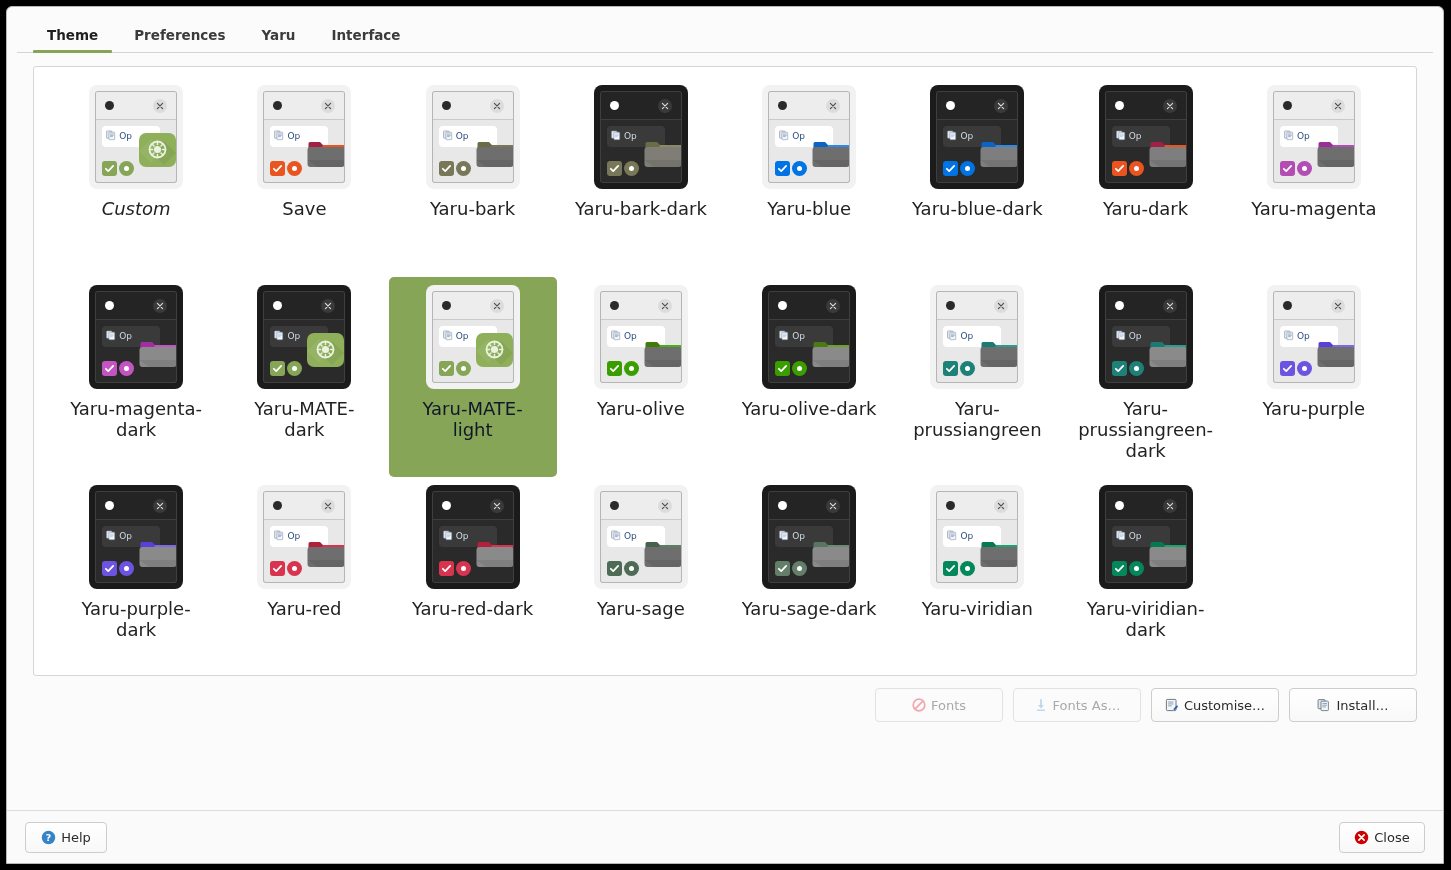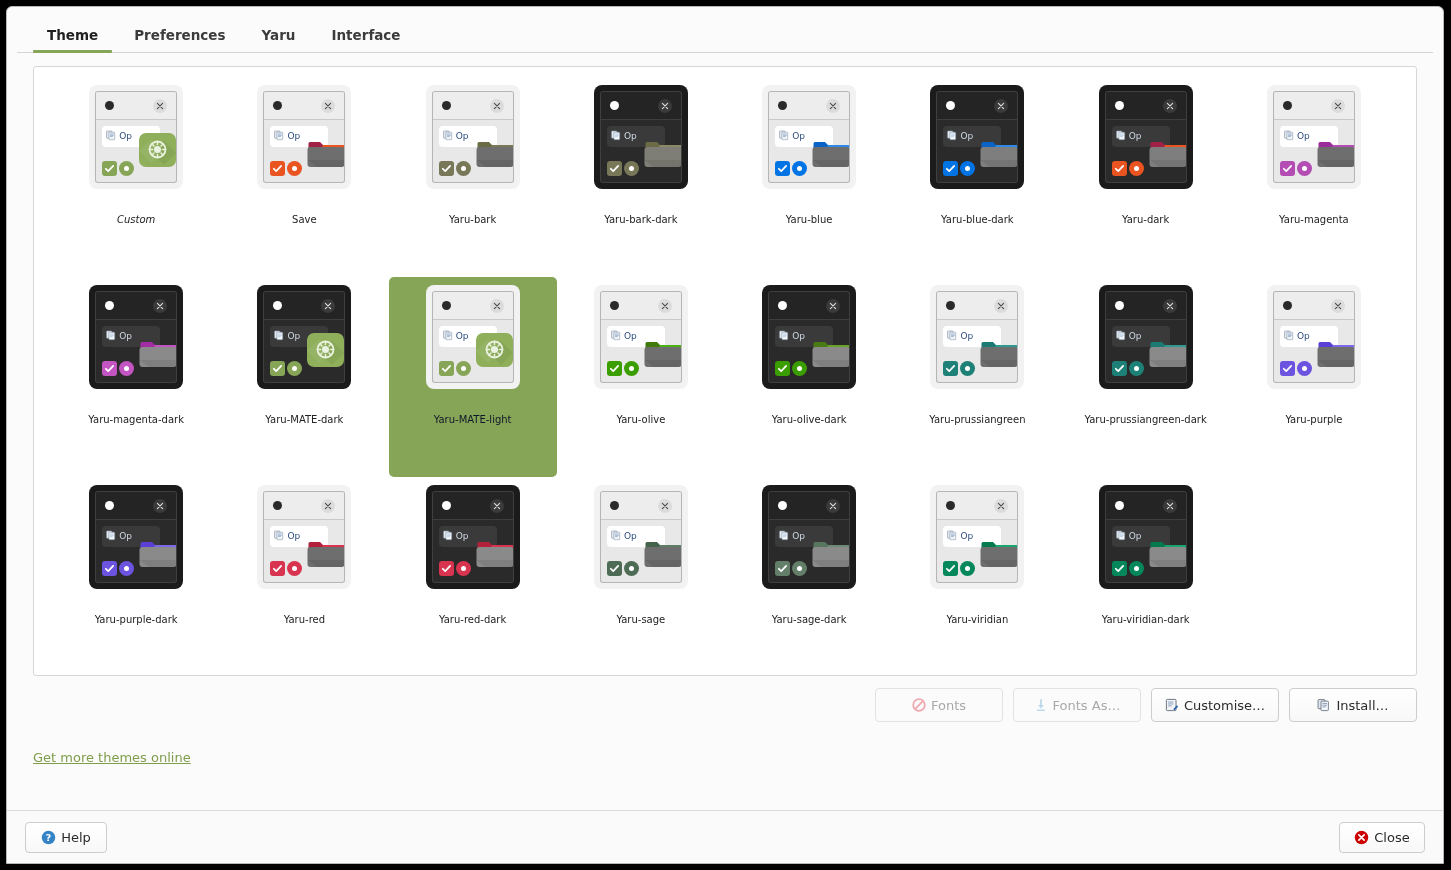--- a/index.html
+++ b/index.html
@@ -124,22 +124,22 @@
     height: 200px;
   }
   .cell.selected { background: #87a556; }
   .thumb-wrap {
     width: 94px; height: 104px;
     display: flex;
     align-items: center;
     justify-content: center;
   }
   .cell-label {
-    margin-top: 25px;
-    font-size: 10px;
+    margin-top: 9px;
+    font-size: 18px;
     color: #222;
     text-align: center;
     line-height: 1.18;
     max-width: 140px;
   }
   .cell.selected .cell-label { color: #0f172a; }
   .cell-label.italic { font-style: italic; }
 
   
   .mini {
@@ -1291,23 +1291,20 @@
             <svg width="14" height="14" viewBox="0 0 16 16">
               <rect x="1.2" y="1.8" width="8" height="10.5" rx="1" fill="#dfe6ef" stroke="#5b6673" stroke-width="0.9"></rect>
               <rect x="4.6" y="3.6" width="8.4" height="10.8" rx="1" fill="#f4f7fa" stroke="#5b6673" stroke-width="0.9"></rect>
               <path d="M6.2 6.2 h5.2 M6.2 8.2 h5.2 M6.2 10.2 h4" stroke="#6e87a8" stroke-width="0.9"></path>
             </svg>
           </span>
           <span>Install…</span>
         </div>
       </div>
 
-    <div class="linkrow">
-      <span class="link">Get more themes online</span>
-    </div>
   </div>
 
   <div class="bottombar">
     <div class="btn small">
       <svg width="15" height="15" viewBox="0 0 16 16">
         <circle cx="8" cy="8" r="7.2" fill="#3584c6"></circle>
         <text x="8" y="11.6" font-size="10" font-family="DejaVu Sans, sans-serif" fill="#ffffff" text-anchor="middle" font-weight="bold">?</text>
       </svg>
       <span>Help</span>
     </div>

